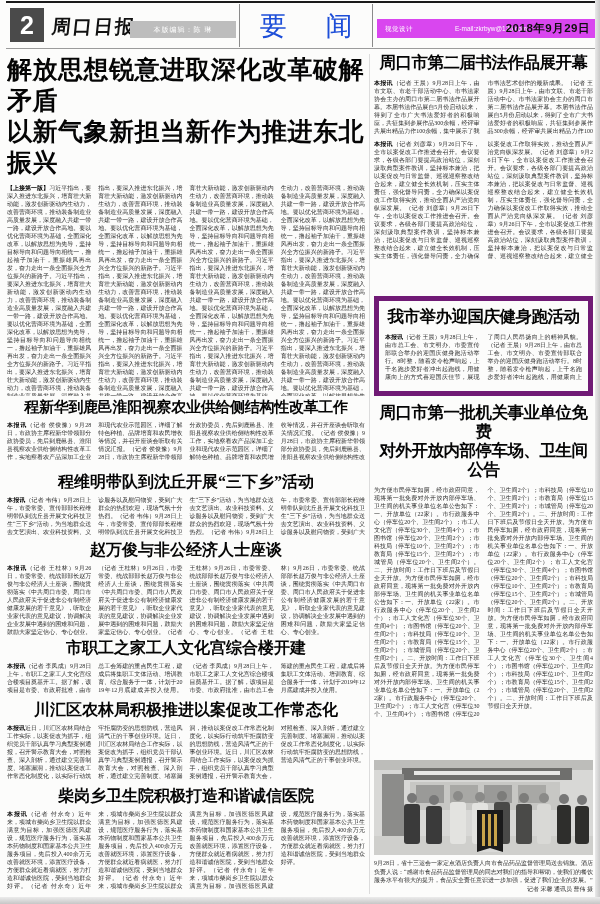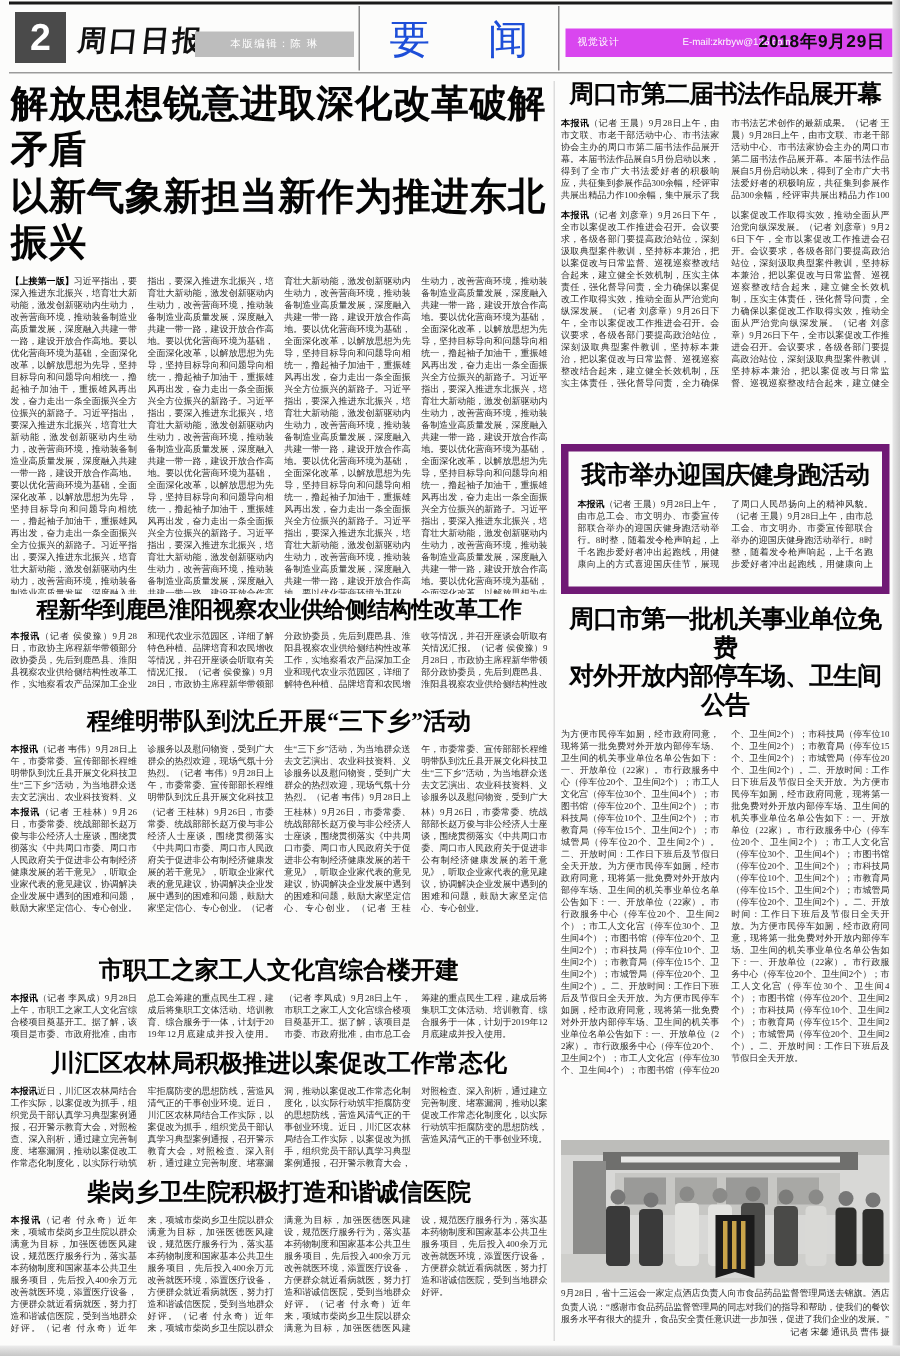--- a/index.html
+++ b/index.html
@@ -86,20 +86,21 @@
       <div class="hl hl-mid-long">程新华到鹿邑淮阳视察农业供给侧结构性改革工作</div>
       <div class="body-cols cols4" style="height:44px;"><span class="opener">本报讯</span><span>（记者 侯俊豫）9月28日，市政协主席程新华带领部分政协委员，先后到鹿邑县、淮阳县视察农业供给侧结构性改革工作，实地察看农产品深加工企业和现代农业示范园区，详细了解特色种植、品牌培育和农民增收等情况，并召开座谈会听取有关情况汇报。（记者 侯俊豫）9月28日，市政协主席程新华带领部分政协委员，先后到鹿邑县、淮阳县视察农业供给侧结构性改革工作，实地察看农产品深加工企业和现代农业示范园区，详细了解特色种植、品牌培育和农民增收等情况，并召开座谈会听取有关情况汇报。（记者 侯俊豫）9月28日，市政协主席程新华带领部分政协委员，先后到鹿邑县、淮阳县视察农业供给侧结构性改革工作，实地察看农产品深加工企业和现代农业示范园区，详细了解特色种植、品牌培育和农民增收等情况，并召开座谈会听取有关情况汇报。</span></div>
     </div>
 
     <div class="art" style="height:68px;">
       <div class="hl hl-mid">程维明带队到沈丘开展“三下乡”活动</div>
       <div class="body-cols cols4" style="height:40px;"><span class="opener">本报讯</span><span>（记者 韦伟）9月28日上午，市委常委、宣传部部长程维明带队到沈丘县开展文化科技卫生“三下乡”活动，为当地群众送去文艺演出、农业科技资料、义诊服务以及慰问物资，受到广大群众的热烈欢迎，现场气氛十分热烈。（记者 韦伟）9月28日上午，市委常委、宣传部部长程维明带队到沈丘县开展文化科技卫生“三下乡”活动，为当地群众送去文艺演出、农业科技资料、义诊服务以及慰问物资，受到广大群众的热烈欢迎，现场气氛十分热烈。（记者 韦伟）9月28日上午，市委常委、宣传部部长程维明带队到沈丘县开展文化科技卫生“三下乡”活动，为当地群众送去文艺演出、农业科技资料、义诊服务以及慰问物资，受到广大群众的热烈欢迎，现场气氛十分热烈。</span></div>
     </div>
 
     <div class="art" style="height:98px;">
+      <div class="hl hl-mid">赵万俊与非公经济人士座谈</div>
       <div class="body-cols cols4" style="height:72px;"><span class="opener">本报讯</span><span>（记者 王桂林）9月26日，市委常委、统战部部长赵万俊与非公经济人士座谈，围绕贯彻落实《中共周口市委、周口市人民政府关于促进非公有制经济健康发展的若干意见》，听取企业家代表的意见建议，协调解决企业发展中遇到的困难和问题，鼓励大家坚定信心、专心创业。（记者 王桂林）9月26日，市委常委、统战部部长赵万俊与非公经济人士座谈，围绕贯彻落实《中共周口市委、周口市人民政府关于促进非公有制经济健康发展的若干意见》，听取企业家代表的意见建议，协调解决企业发展中遇到的困难和问题，鼓励大家坚定信心、专心创业。（记者 王桂林）9月26日，市委常委、统战部部长赵万俊与非公经济人士座谈，围绕贯彻落实《中共周口市委、周口市人民政府关于促进非公有制经济健康发展的若干意见》，听取企业家代表的意见建议，协调解决企业发展中遇到的困难和问题，鼓励大家坚定信心、专心创业。（记者 王桂林）9月26日，市委常委、统战部部长赵万俊与非公经济人士座谈，围绕贯彻落实《中共周口市委、周口市人民政府关于促进非公有制经济健康发展的若干意见》，听取企业家代表的意见建议，协调解决企业发展中遇到的困难和问题，鼓励大家坚定信心、专心创业。</span></div>
     </div>
 
     <div class="art" style="height:62px;">
       <div class="hl hl-mid">市职工之家工人文化宫综合楼开建</div>
       <div class="body-cols cols4" style="height:36px;"><span class="opener">本报讯</span><span>（记者 李凤成）9月28日上午，市职工之家工人文化宫综合楼项目奠基开工。据了解，该项目是市委、市政府批准，由市总工会筹建的重点民生工程，建成后将集职工文体活动、培训教育、综合服务于一体，计划于2019年12月底建成并投入使用。（记者 李凤成）9月28日上午，市职工之家工人文化宫综合楼项目奠基开工。据了解，该项目是市委、市政府批准，由市总工会筹建的重点民生工程，建成后将集职工文体活动、培训教育、综合服务于一体，计划于2019年12月底建成并投入使用。</span></div>
     </div>
 
     <div class="art" style="height:86px;">
       <div class="hl hl-mid">川汇区农林局积极推进以案促改工作常态化</div>

